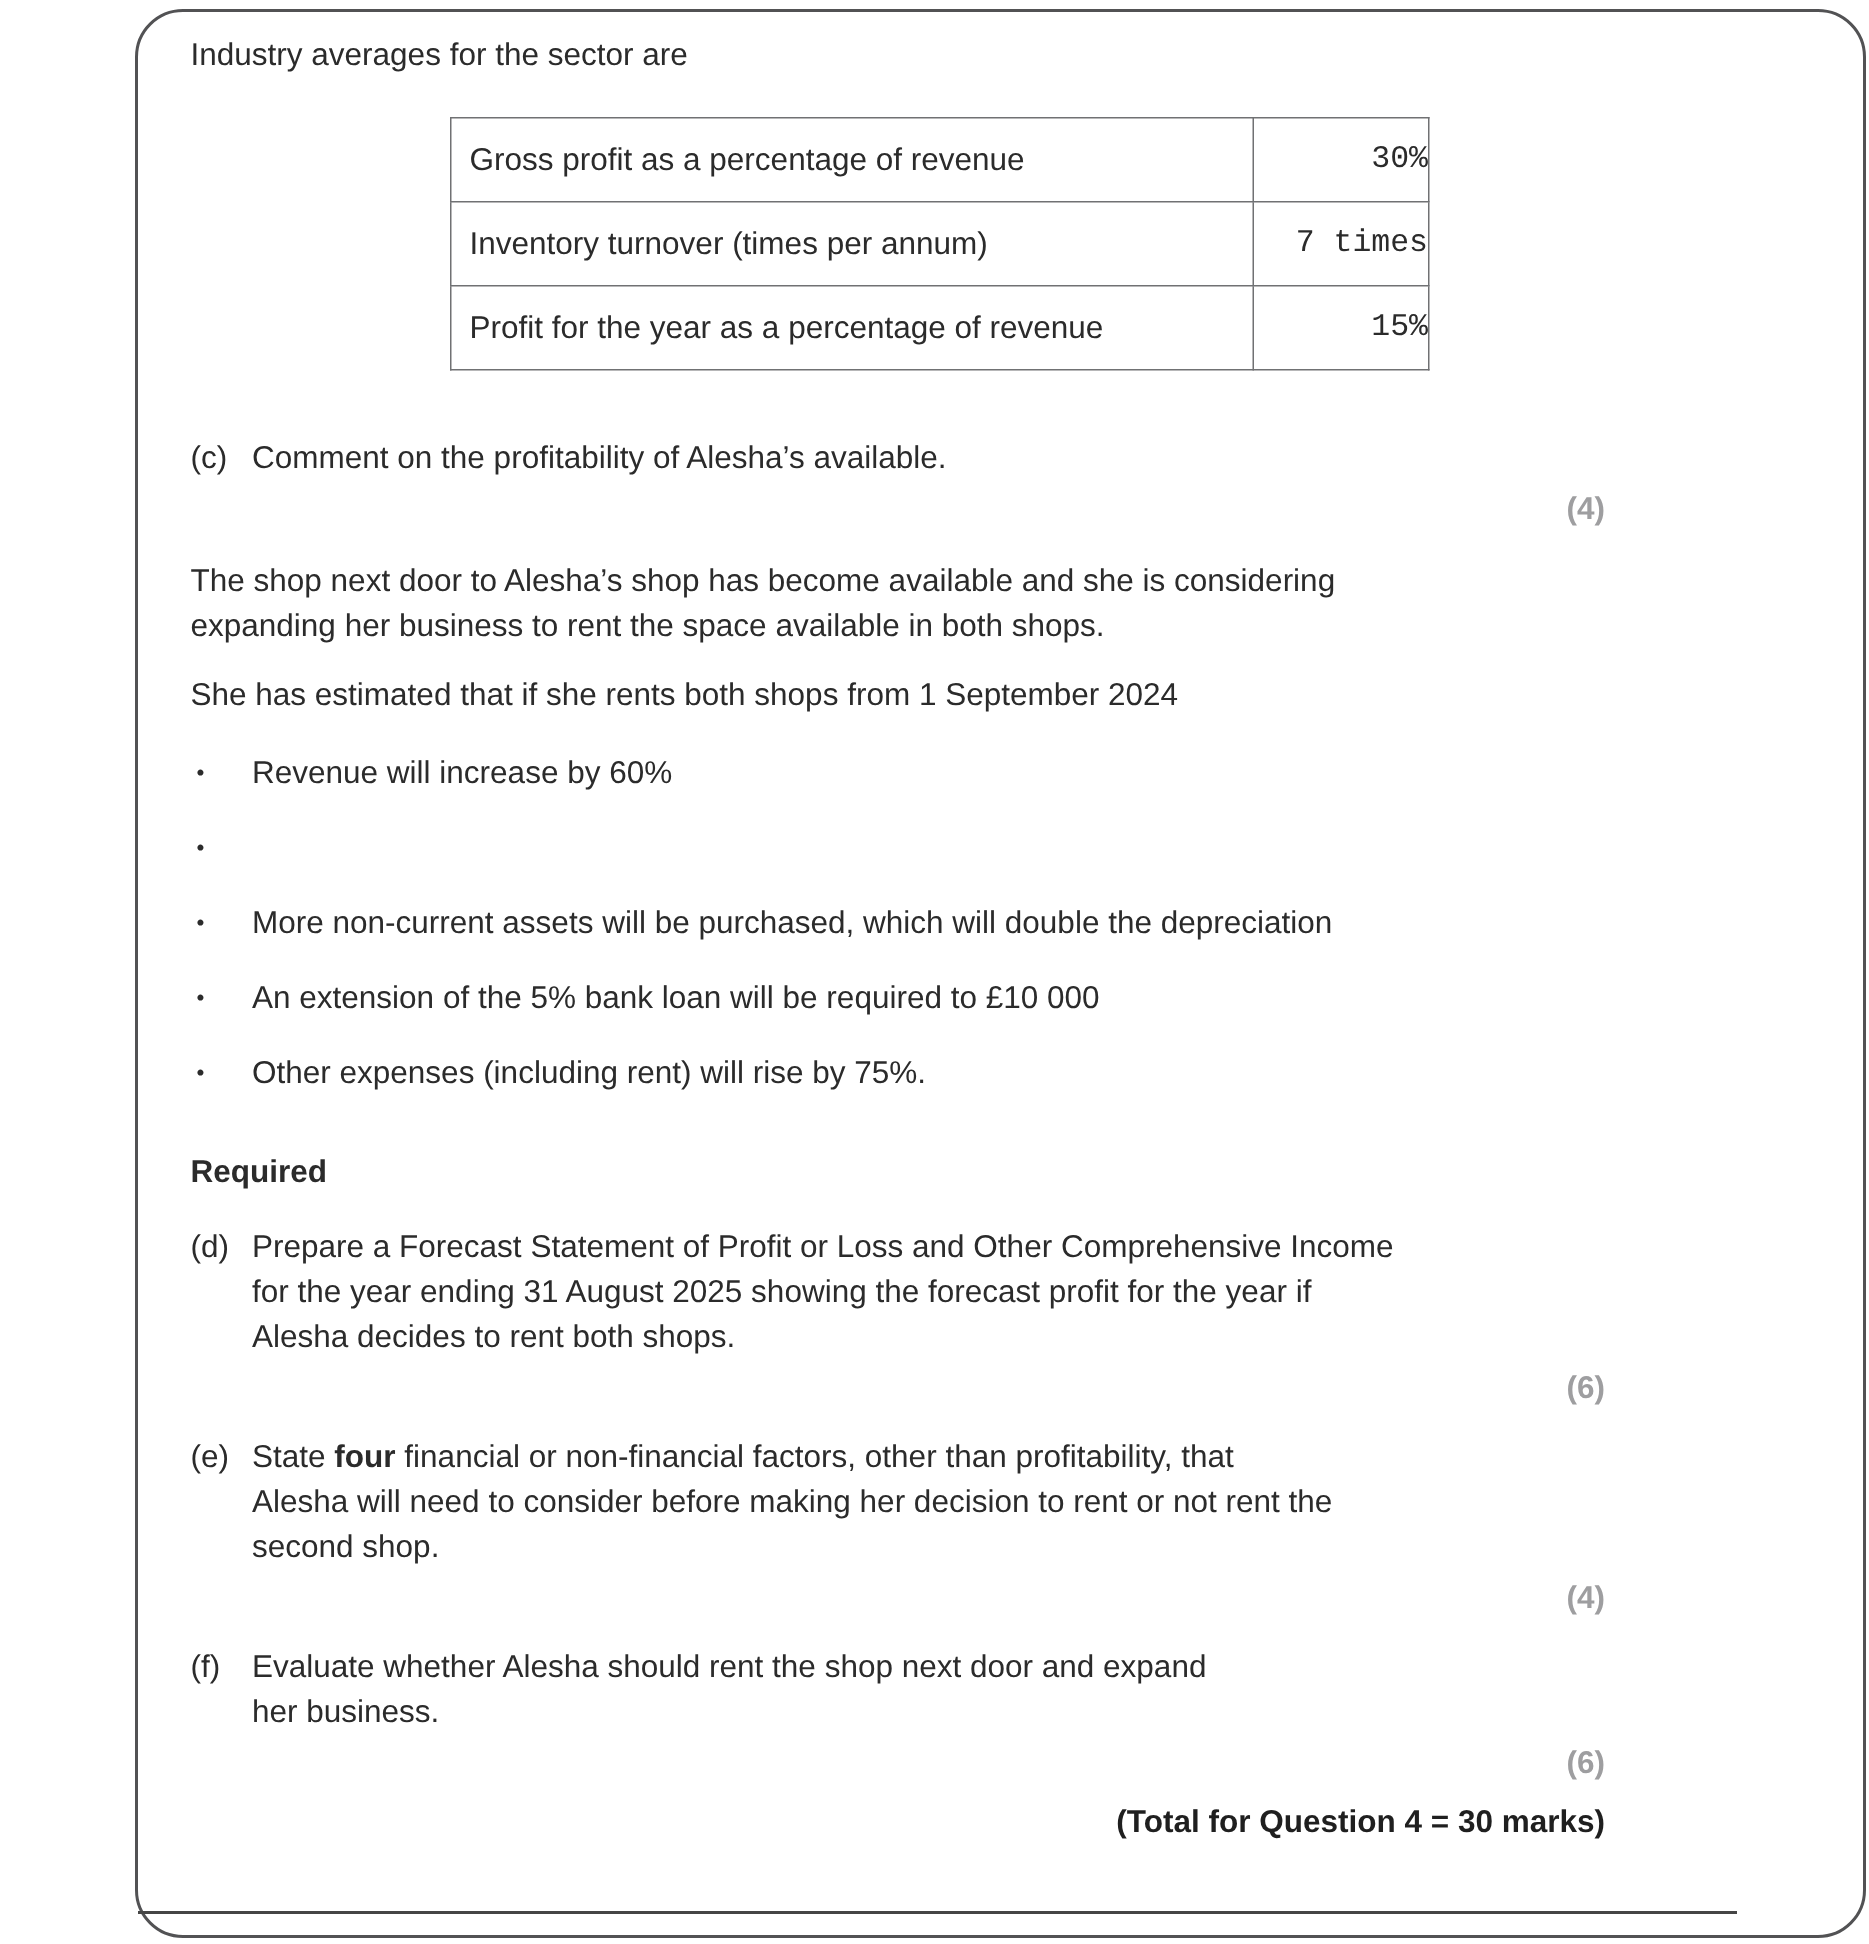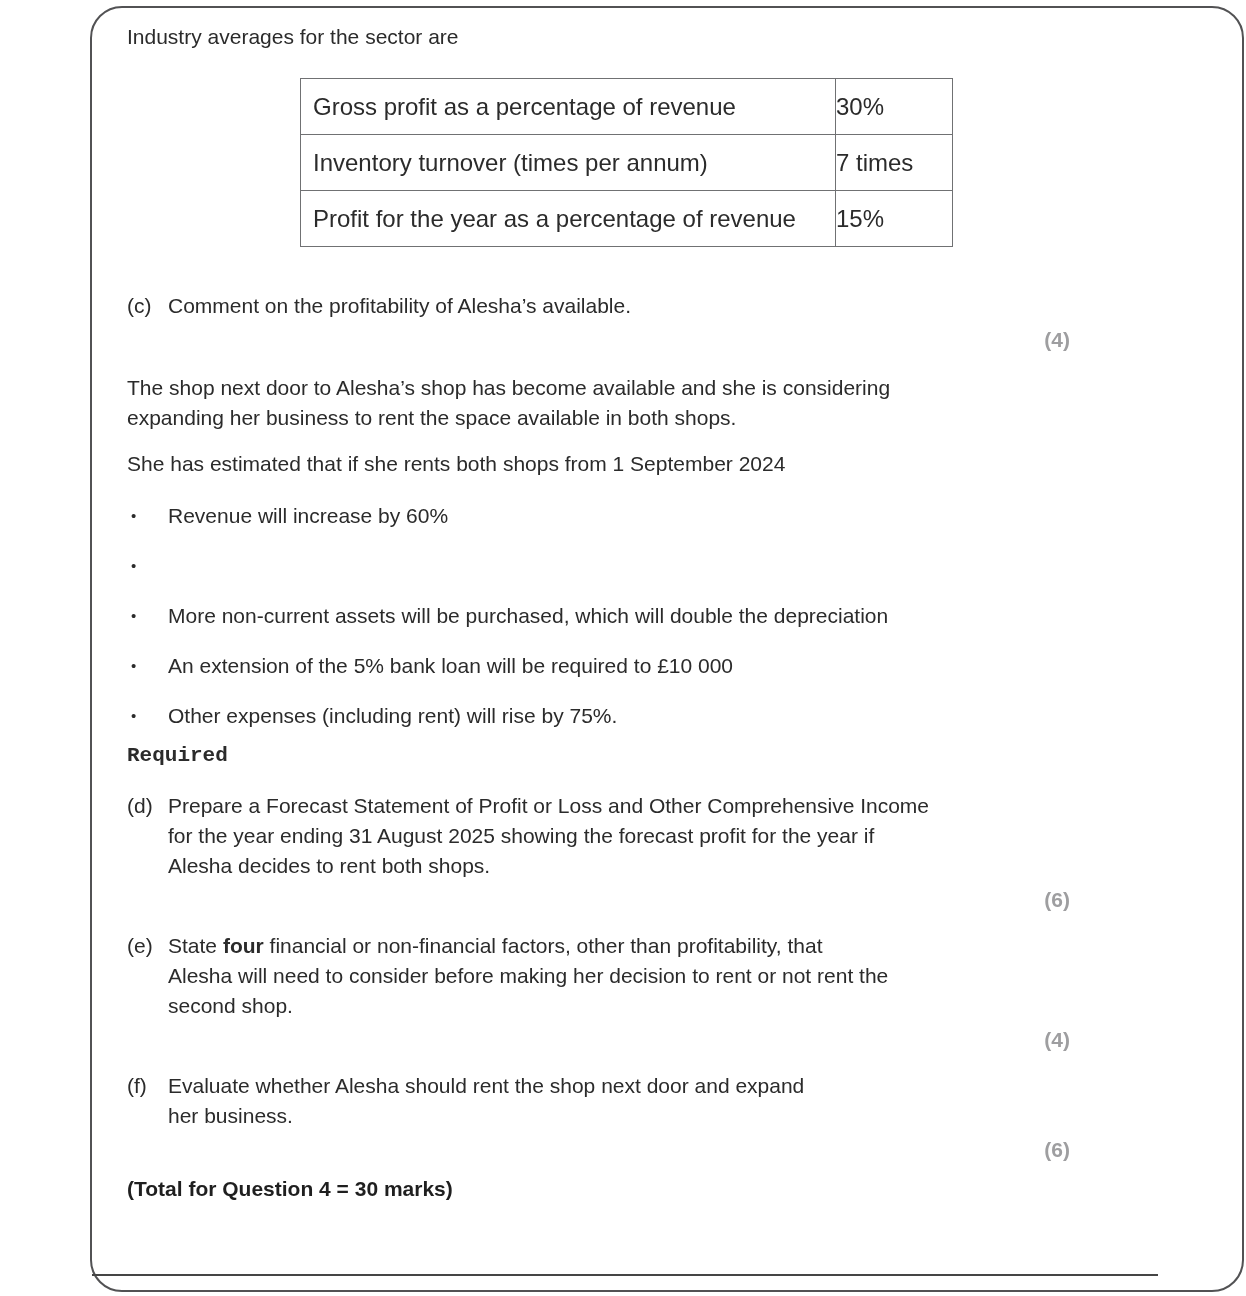--- a/index.html
+++ b/index.html
@@ -23,25 +23,25 @@
   }
   .intro { line-height:30px; }
 
   .averages-table {
     border-collapse:collapse;
     margin:26px 0 0 173px;
   }
   .averages-table td {
     border:1px solid #707173;
     height:56px;
-    font-size:24px;
+    font-size:21px;
     color:#2b2b2b;
   }
   .label-cell { width:535px; padding-left:12px; }
-  .value-cell { width:117px; text-align:left; }
+  .value-cell { width:117px; text-align:right;font-family:Liberation Mono, monospace; }
 
   .part { display:flex; }
   .part-label { flex:0 0 41px; line-height:30px; }
   .part-text { flex:1; }
   .part-text div, .lines div, .part-line { line-height:30px; }
 
   #part-c { margin-top:44px; }
   #part-d { margin-top:20px; }
   #part-e { margin-top:16px; }
   #part-f { margin-top:16px; }
@@ -61,26 +61,26 @@
   .bullet:first-child { margin-top:22px; }
   .bullet-marker {
     flex:0 0 41px;
     padding-left:4px;
     font-size:15px;
     line-height:30px;
     color:#2b2b2b;
   }
   .bullet-text { line-height:30px; }
 
-  .required { margin-top:10px; font-weight:700; line-height:30px;font-family:Liberation Mono, monospace; }
+  .required { margin-top:36px; font-weight:700; line-height:30px; }
 
   .total-line {
     margin-top:10px;
     font-weight:700;
-    text-align:left;
+    text-align:right;
     line-height:28px;
     color:#1f1f1f;
   }
   .bottom-rule {
     position:absolute;
     left:0; right:84px; bottom:14px;
     border-top:2px solid #454545;
   }
   strong { font-weight:700; }
 </style>

